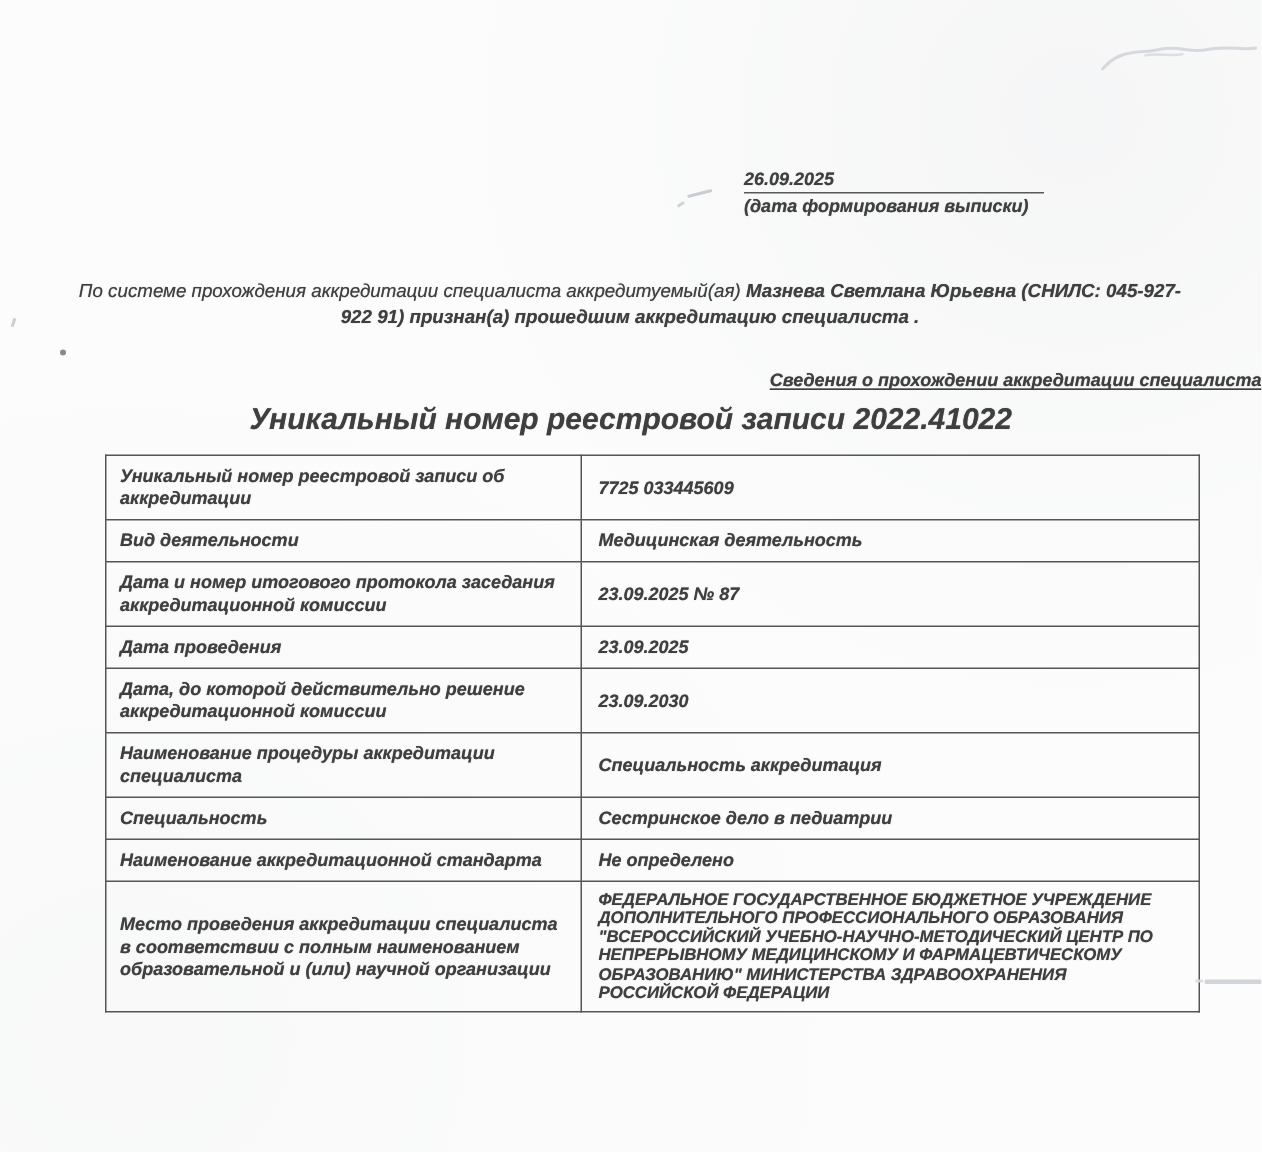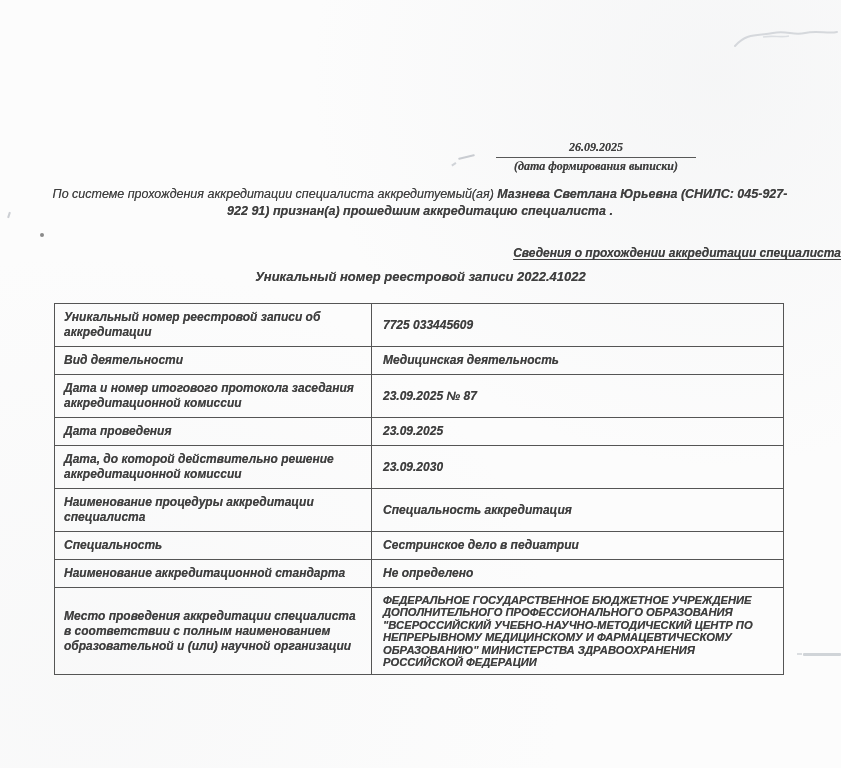--- a/index.html
+++ b/index.html
@@ -23,21 +23,21 @@
   
   .title{
     padding-top:33px;margin:0 auto;width:640px;
     text-align:center;font-weight:bold;font-size:15px;line-height:22px;
     letter-spacing:.1px;
   }
   .title div{white-space:nowrap;}
 
   
   .date-box{
-    position:absolute;left:496px;top:140px;width:200px;text-align:center;font-family:Liberation Serif, serif;
+    position:absolute;left:496px;top:112px;width:200px;text-align:left;
   }
   .date-value{
     display:block;font-weight:bold;font-size:12px;padding-bottom:2px;
     border-bottom:1.4px solid #585858;
   }
   .date-caption{
     display:block;font-weight:bold;font-size:12px;padding-top:1px;white-space:nowrap;
   }
   .pen-dash{
     position:absolute;left:-38px;top:16px;width:17px;height:2px;
@@ -56,26 +56,26 @@
   .intro .b{font-weight:bold;}
 
   
   .section{
     position:absolute;left:0;top:246px;width:841px;margin:0;
     text-align:right;font-weight:bold;font-size:12px;
     text-decoration:underline;text-underline-offset:2px;
   }
   .record{
     position:absolute;left:0;top:269px;width:841px;margin:0;
-    text-align:center;font-weight:bold;font-size:13px;
+    text-align:center;font-weight:bold;font-size:20px;
   }
 
   
   .acc-table{
-    position:absolute;left:54px;top:303px;width:730px;
+    position:absolute;left:70px;top:303px;width:730px;
     border-collapse:collapse;table-layout:fixed;
     font-size:12px;line-height:15px;font-style:italic;
   }
   .acc-table td{
     border:1.4px solid #555555;
     vertical-align:middle;
     font-weight:bold;
   }
   .acc-table td.lbl{width:293px;padding:6px 14px 6px 9px;}
   .acc-table td.val{padding:6px 10px 6px 11px;}

